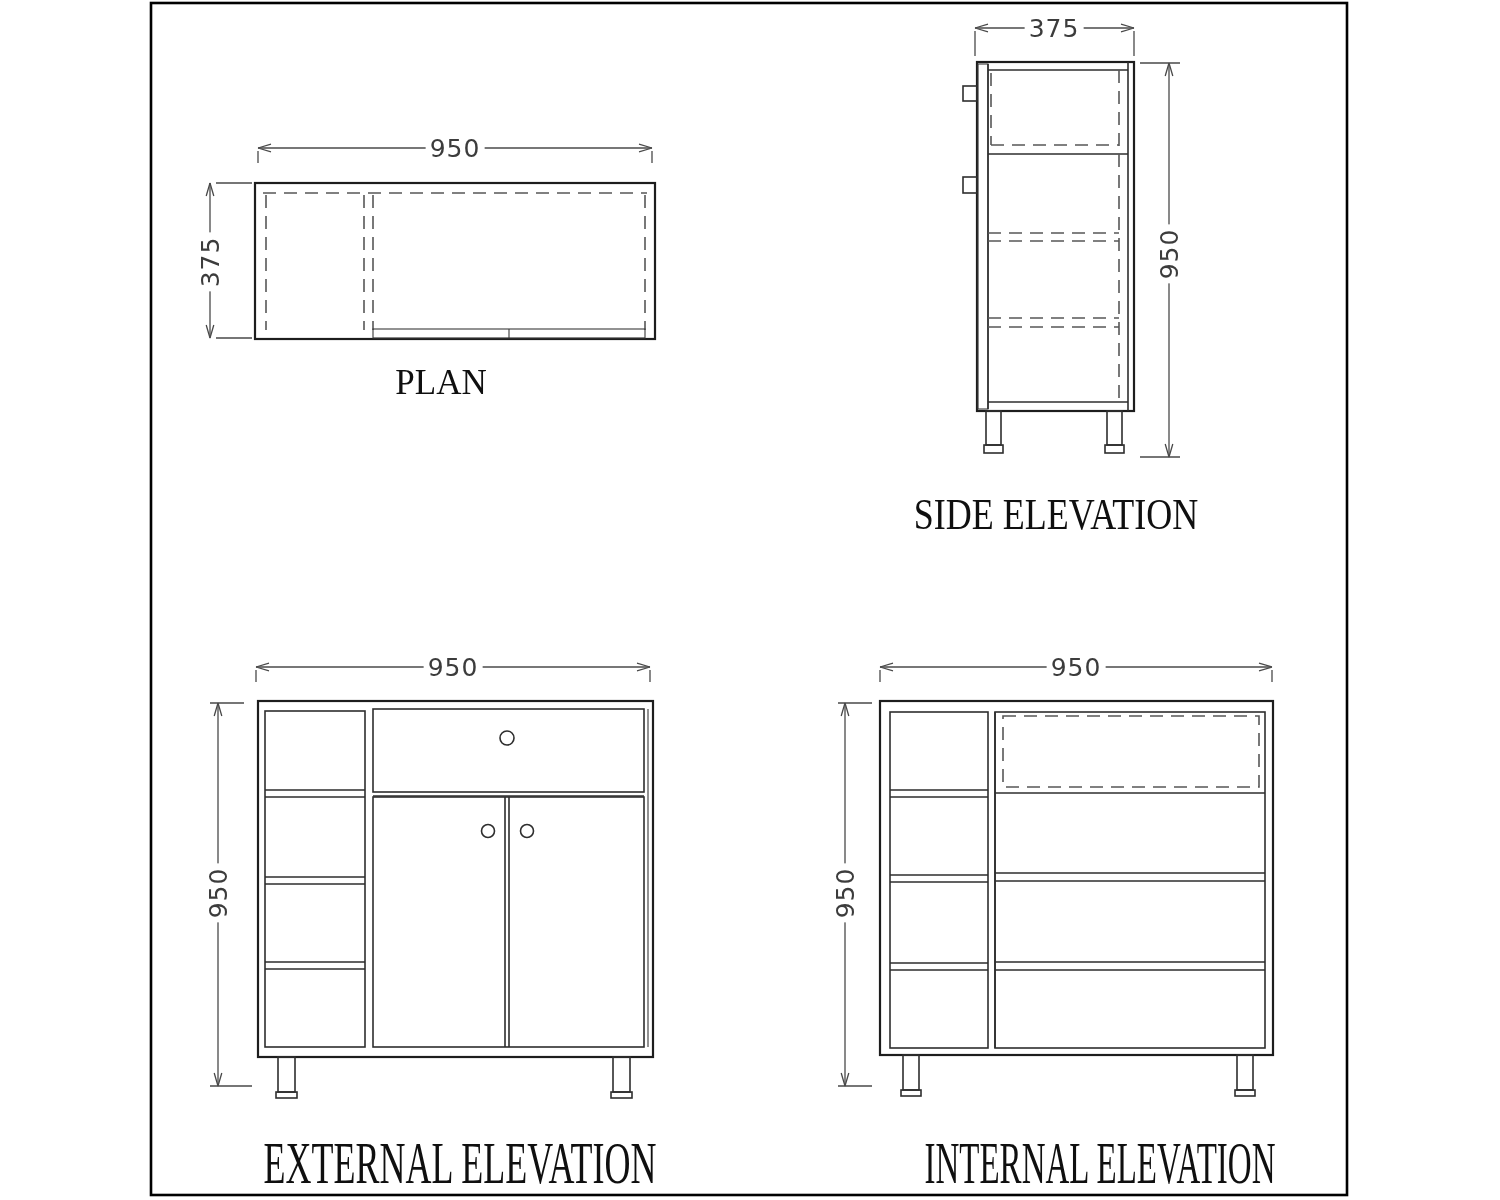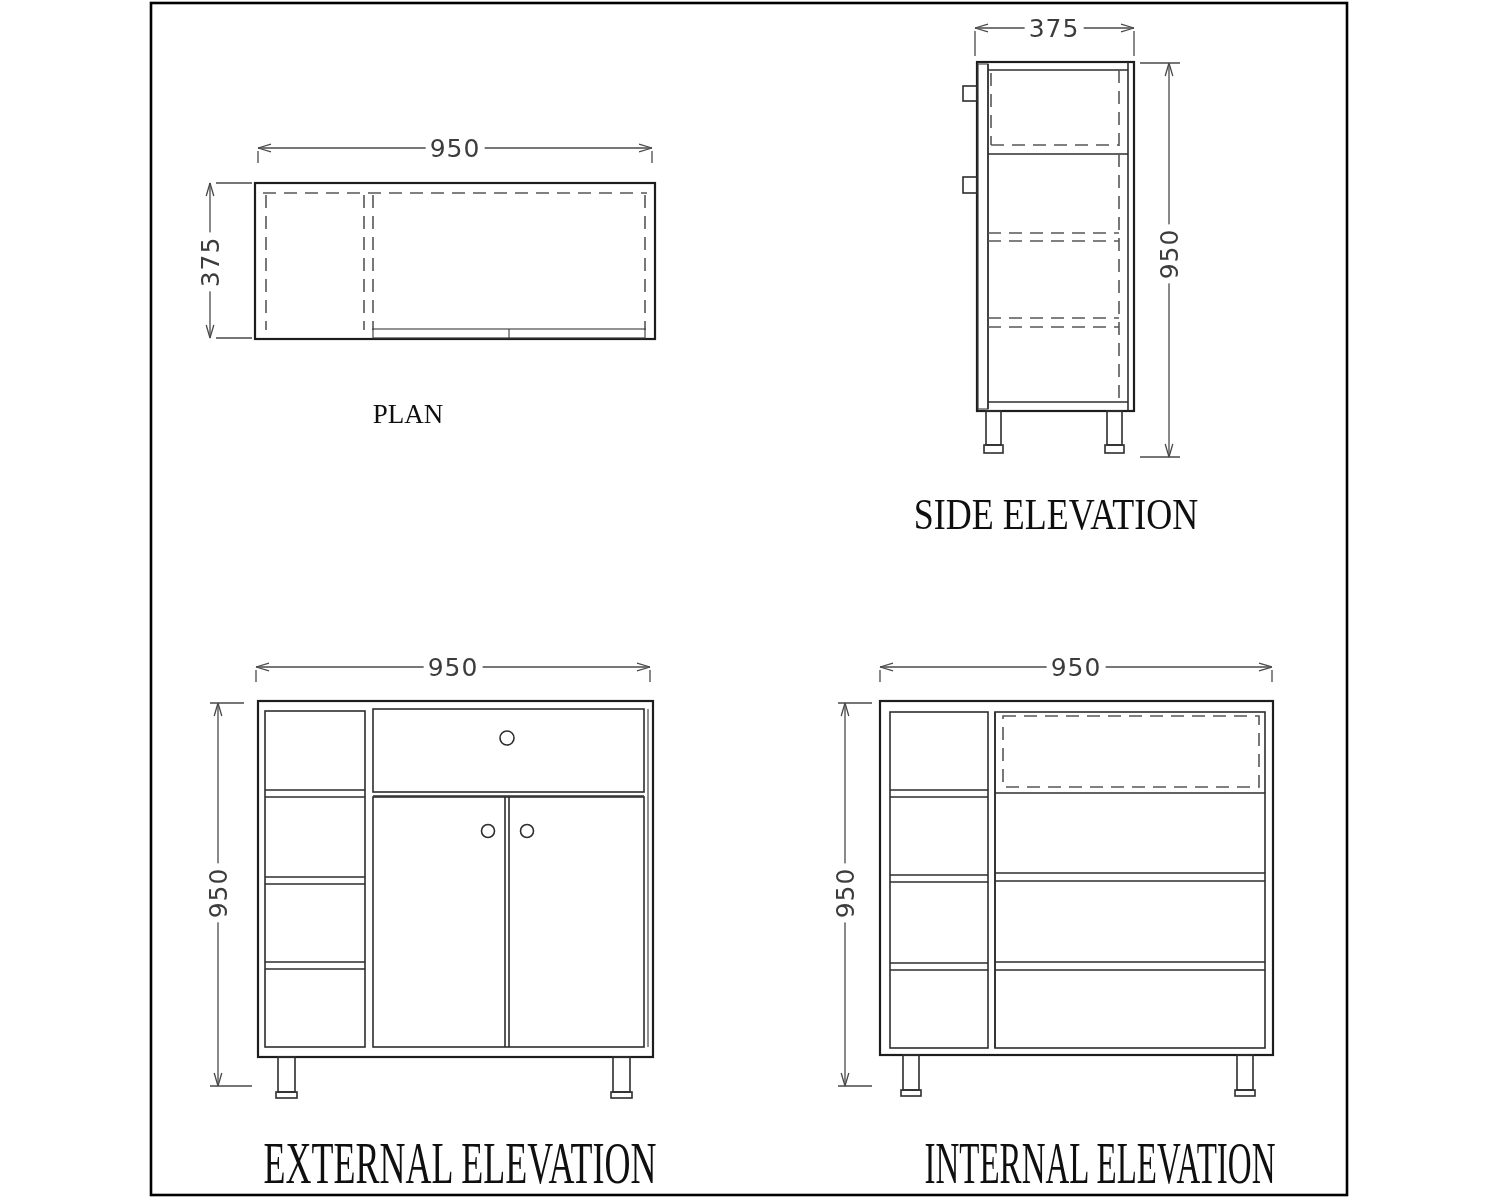--- a/index.html
+++ b/index.html
@@ -159,21 +159,21 @@
 
   <div class="dimtext" style="left:1054px;top:28px;">375</div>
   <div class="dimtext vert" style="left:1169px;top:254px;">950</div>
 
   <div class="dimtext" style="left:453px;top:667px;">950</div>
   <div class="dimtext vert" style="left:218px;top:893px;">950</div>
 
   <div class="dimtext" style="left:1076px;top:667px;">950</div>
   <div class="dimtext vert" style="left:845px;top:893px;">950</div>
 
-  <div class="vtitle" style="left:408px;top:382px;font-size:27px;transform:translate(-50%,-50%) scaleX(1);margin-top:32px;">PLAN</div>
+  <div class="vtitle" style="left:441px;top:382px;font-size:35px;transform:translate(-50%,-50%) scaleX(1);">PLAN</div>
 
   <div class="vtitle" style="left:1056px;top:514px;font-size:45px;transform:translate(-50%,-50%) scaleX(0.8);">SIDE ELEVATION</div>
 
   <div class="vtitle" style="left:460px;top:1163px;font-size:60px;transform:translate(-50%,-50%) scaleX(0.60);">EXTERNAL ELEVATION</div>
 
   <div class="vtitle" style="left:1100px;top:1163px;font-size:60px;transform:translate(-50%,-50%) scaleX(0.55);">INTERNAL ELEVATION</div>
 
 </div>
 
 </body></html>

